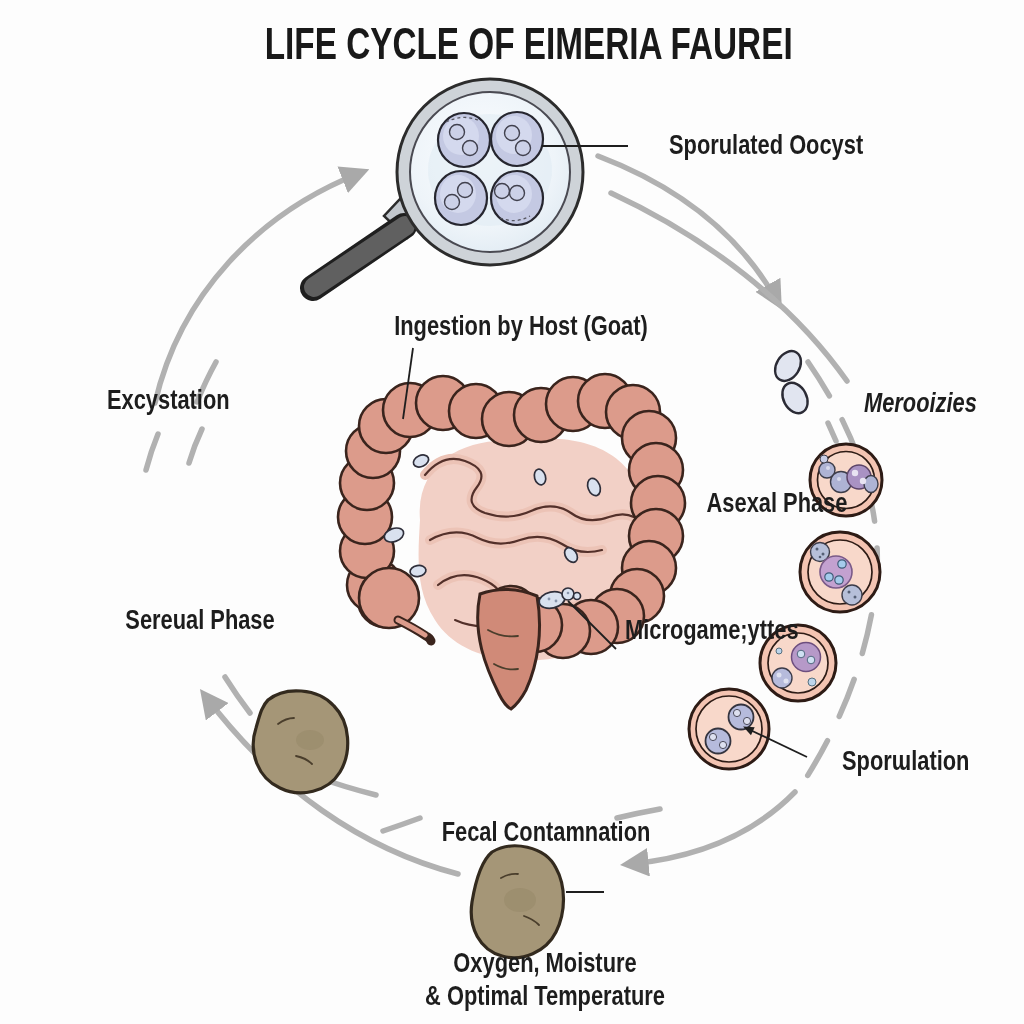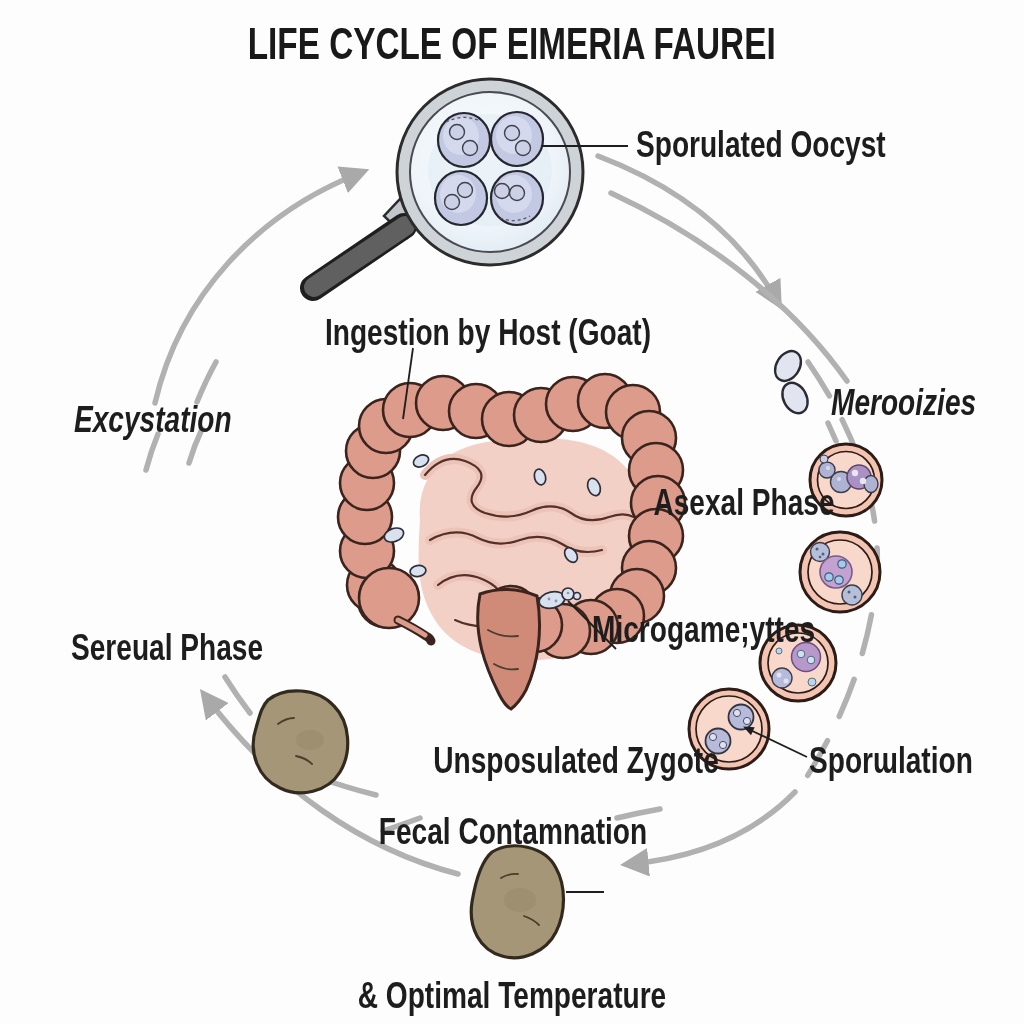--- a/index.html
+++ b/index.html
@@ -3,23 +3,23 @@
 <meta charset="utf-8">
 <style>
   html,body{margin:0;padding:0;}
   body{
     width:1024px;height:1024px;position:relative;overflow:hidden;
     background:#fdfdfd;
     font-family:"Liberation Sans","DejaVu Sans",sans-serif;
   }
   #stage{position:absolute;inset:0;width:1024px;height:1024px;}
   svg{position:absolute;left:0;top:0;z-index:1;}
-  .labels{position:absolute;inset:0;z-index:2;pointer-events:none;}
+  .labels{position:absolute;inset:0;z-index:2;pointer-events:none;margin-left:33px;}
   .label{
-    position:absolute;font-weight:700;font-size:36px;color:#1d1d1d;
+    position:absolute;font-weight:700;font-size:28px;color:#1d1d1d;
     white-space:nowrap;letter-spacing:0px;
   }
   .label>span{display:inline-block;transform:scaleX(0.78);}
   .cc{transform:translate(-50%,-50%);}
   .cc>span{transform-origin:50% 50%;}
   .ll{transform:translate(0,-50%);}
   .ll>span{transform-origin:0 50%;}
   .title{
     position:absolute;top:18px;left:0;width:100%;text-align:center;
     font-size:45px;font-weight:700;color:#191919;
@@ -265,29 +265,29 @@
     <path class="lead" d="M 568 601 L 616 649"></path>
     <path class="lead" d="M 807 757 L 746 728" marker-end="url(#ahb)"></path>
     <path class="lead" d="M 566 892 L 604 892"></path>
   </g>
 </svg>
 
 <div class="labels">
   <div class="title"><span>LIFE CYCLE OF EIMERIA FAUREI</span></div>
 
   <div class="label ll" style="left:636px;top:145px;"><span>Sporulated Oocyst</span></div>
-  <div class="label cc" style="left:488px;top:333px;"><span>Ingestion by Host (Goat)</span></div>
-  <div class="label ll" style="left:74px;top:420px;font-style:italic;"><span>Excystation</span></div>
+  <div class="label cc" style="left:488px;top:326px;"><span>Ingestion by Host (Goat)</span></div>
+  <div class="label ll" style="left:74px;top:400px;"><span>Excystation</span></div>
   <div class="label ll" style="left:831px;top:403px;font-style:italic;"><span>Merooizies</span></div>
   <div class="label cc" style="left:744px;top:503px;"><span>Asexal Phase</span></div>
-  <div class="label cc" style="left:167px;top:648px;"><span>Sereual Phase</span></div>
+  <div class="label cc" style="left:167px;top:620px;"><span>Sereual Phase</span></div>
   <div class="label ll" style="left:592px;top:630px;"><span>Microgame;yttes</span></div>
-  <div class="label cc" style="left:576px;top:761px;"><span>Unsposulated Zygote</span></div>
   <div class="label cc" style="left:513px;top:832px;"><span>Fecal Contamnation</span></div>
   <div class="label ll" style="left:809px;top:761px;"><span>Sporɯlation</span></div>
   <div class="label cc two-line" style="left:512px;top:980px;">
     <span style="display:block;transform:scaleX(0.78);"></span>
   </div>
 
+  <div class="label cc" style="left:512px;top:963px;"><span>Oxygen, Moisture</span></div>
   <div class="label cc" style="left:512px;top:996px;text-align:center;"><span>&amp; Optimal Temperature</span></div>
 </div>
 
 </div>
 
 </body></html>

